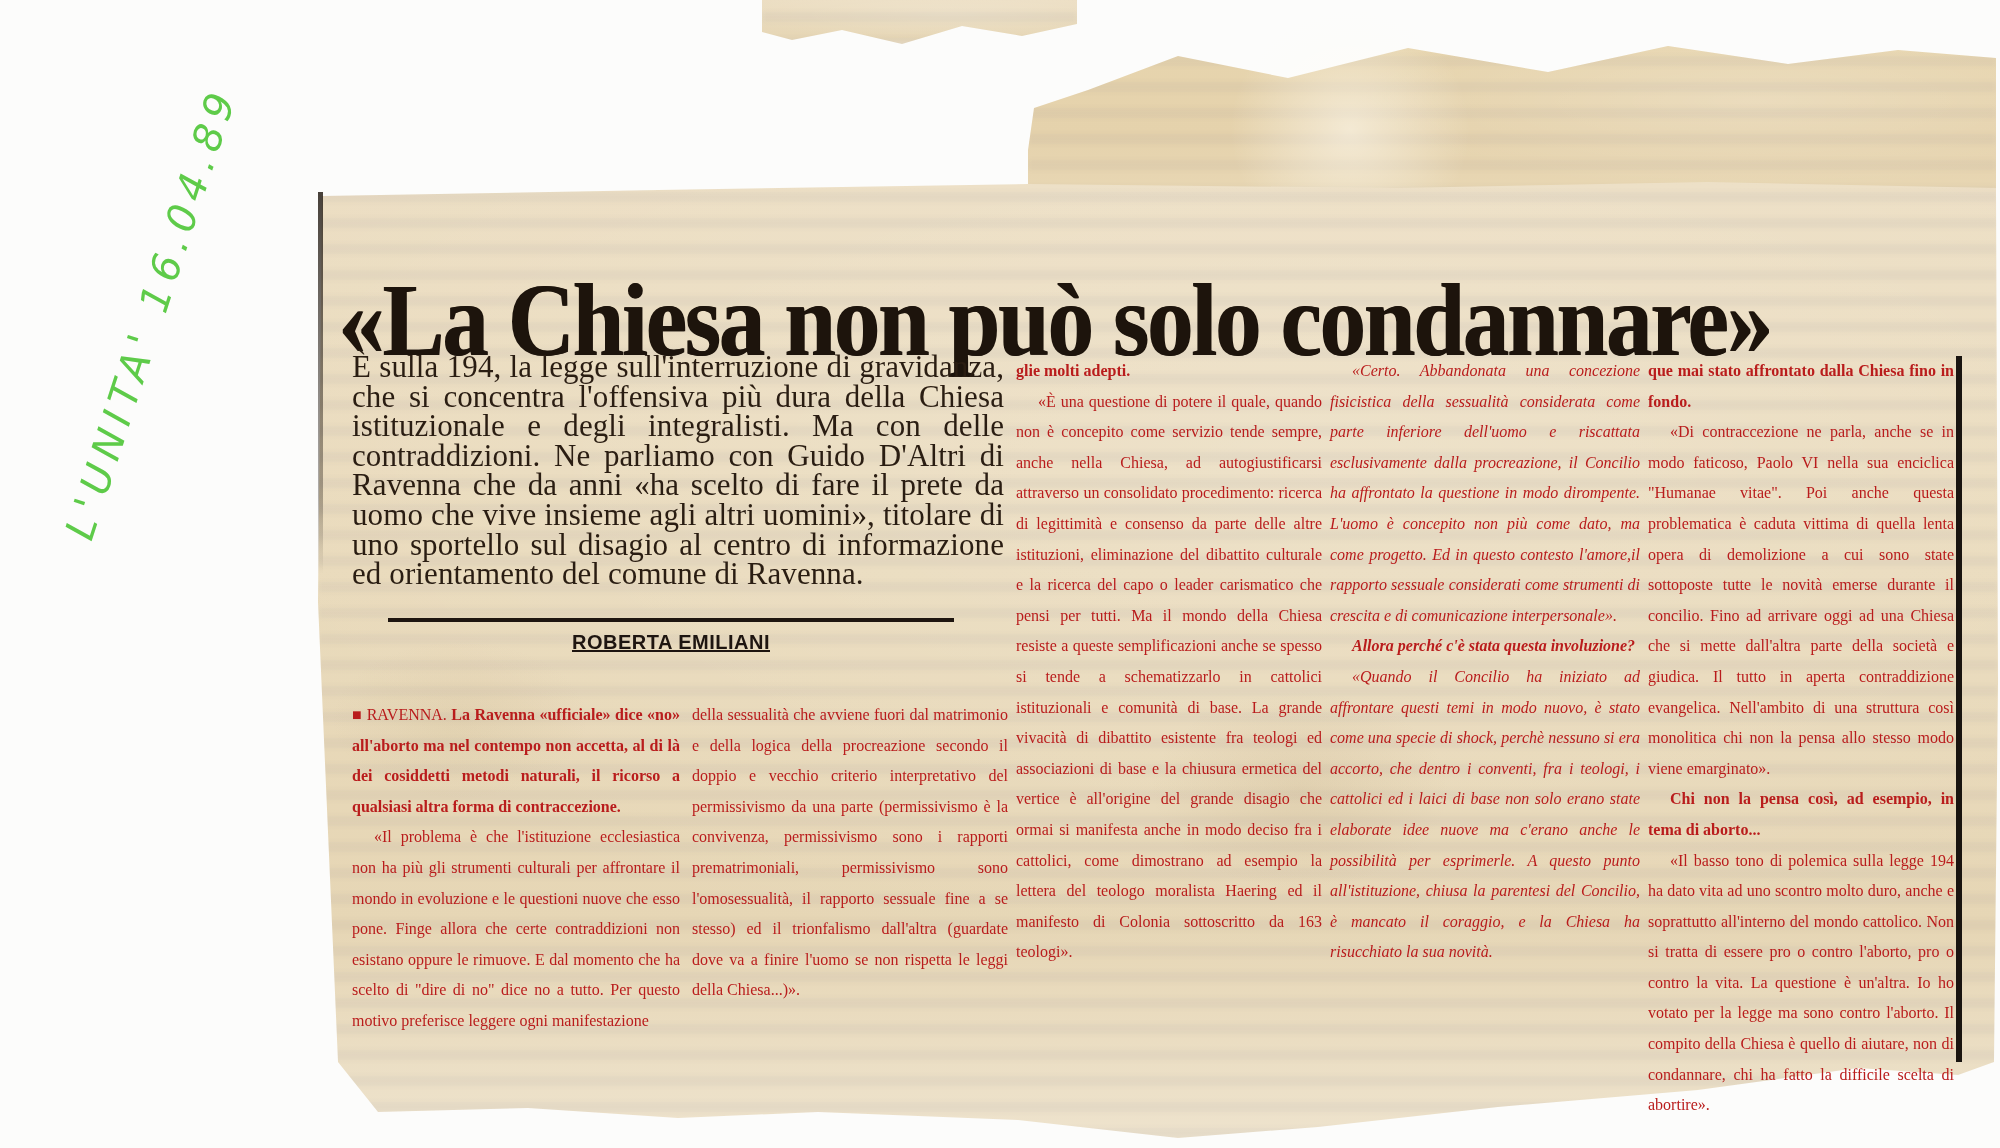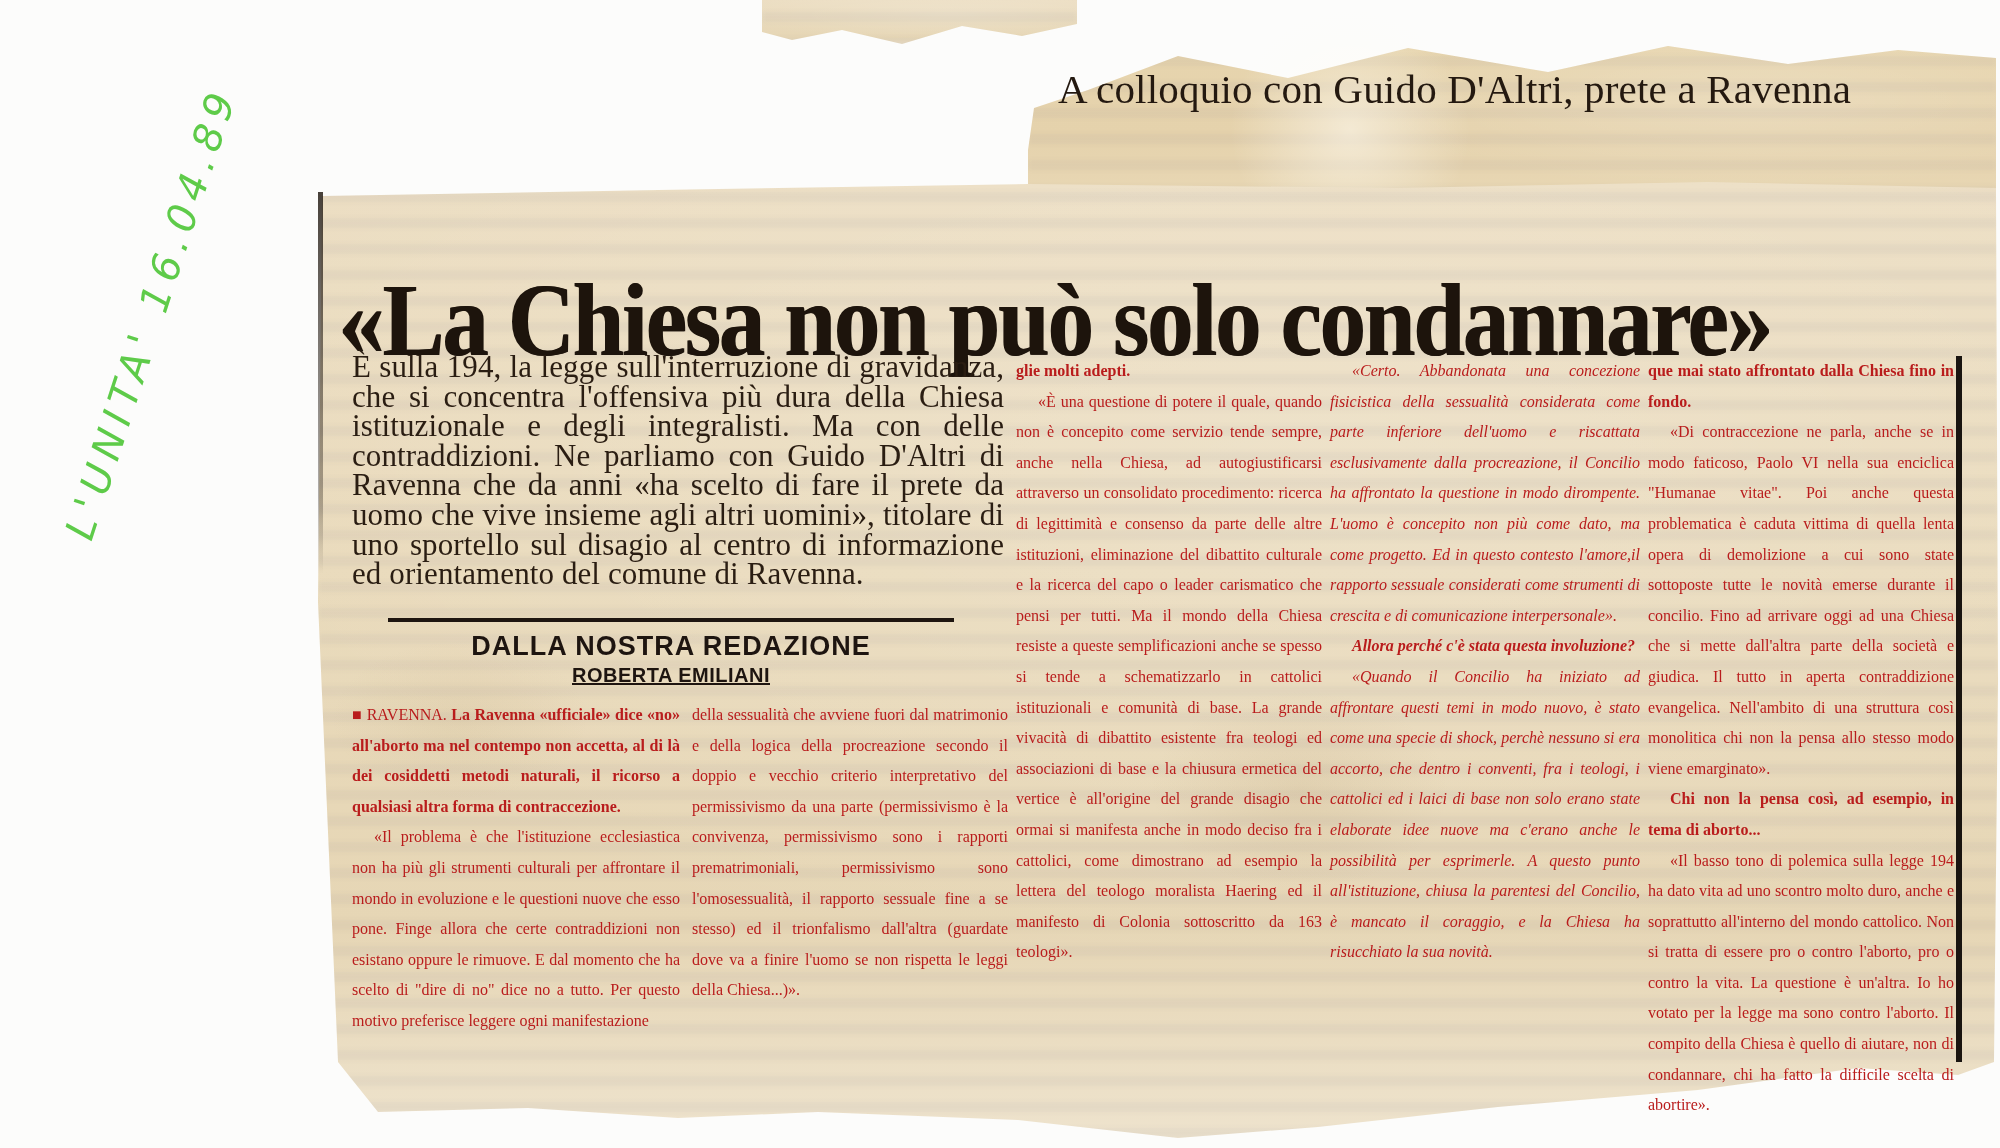--- a/index.html
+++ b/index.html
@@ -103,35 +103,33 @@
 <div id="page">
 
   <div class="hand-note">L'UNITA' 16.04.89</div>
 
   <div class="paper" id="frag-top"></div>
 
   <div class="paper" id="kicker-strip"></div>
   <div class="stain" id="stain1"></div>
 
   <div class="kicker">
-    <div>A colloquio con Guido D'Altri, prete a Ravenna</div>
   </div>
 
   <div class="paper" id="main-clip"></div>
   <div class="stain" id="stain2"></div>
   <div class="stain" id="stain3"></div>
   <div class="edge-shadow"></div>
 
   <h1 class="headline">«La Chiesa non può solo condannare»</h1>
 
   <div class="standfirst">È sulla 194, la legge sull'interruzione di gravidanza, che si concentra l'offensiva più dura della Chiesa istituzionale e degli integralisti. Ma con delle contraddizioni. Ne parliamo con Guido D'Altri di Ravenna che da anni «ha scelto di fare il prete da uomo che vive insieme agli altri uomini», titolare di uno sportello sul disagio al centro di informazione ed orientamento del comune di Ravenna.</div>
 
   <div class="byline">
     <div class="rule"></div>
-    <div class="label">DALLA NOSTRA REDAZIONE</div>
     <div class="author">ROBERTA EMILIANI</div>
   </div>
 
   <div class="col" id="col1">
       <p class="b ni"><span class="pre">■ RAVENNA. </span><span>La Ravenna «ufficiale» dice «no» all'aborto ma nel contempo non accetta, al di là dei cosiddetti metodi naturali, il ricorso a qualsiasi altra forma di contraccezione.</span></p>
       <p class=""><span>«Il problema è che l'istituzione ecclesiastica non ha più gli strumenti culturali per affrontare il mondo in evoluzione e le questioni nuove che esso pone. Finge allora che certe contraddizioni non esistano oppure le rimuove. E dal momento che ha scelto di "dire di no" dice no a tutto. Per questo motivo preferisce leggere ogni manifestazione</span></p>
     </div>
   <div class="col" id="col2">
       <p class="ni"><span>della sessualità che avviene fuori dal matrimonio e della logica della procreazione secondo il doppio e vecchio criterio interpretativo del permissivismo da una parte (permissivismo è la convivenza, permissivismo sono i rapporti prematrimoniali, permissivismo sono l'omosessualità, il rapporto sessuale fine a se stesso) ed il trionfalismo dall'altra (guardate dove va a finire l'uomo se non rispetta le leggi della Chiesa...)».</span></p>
     </div>

